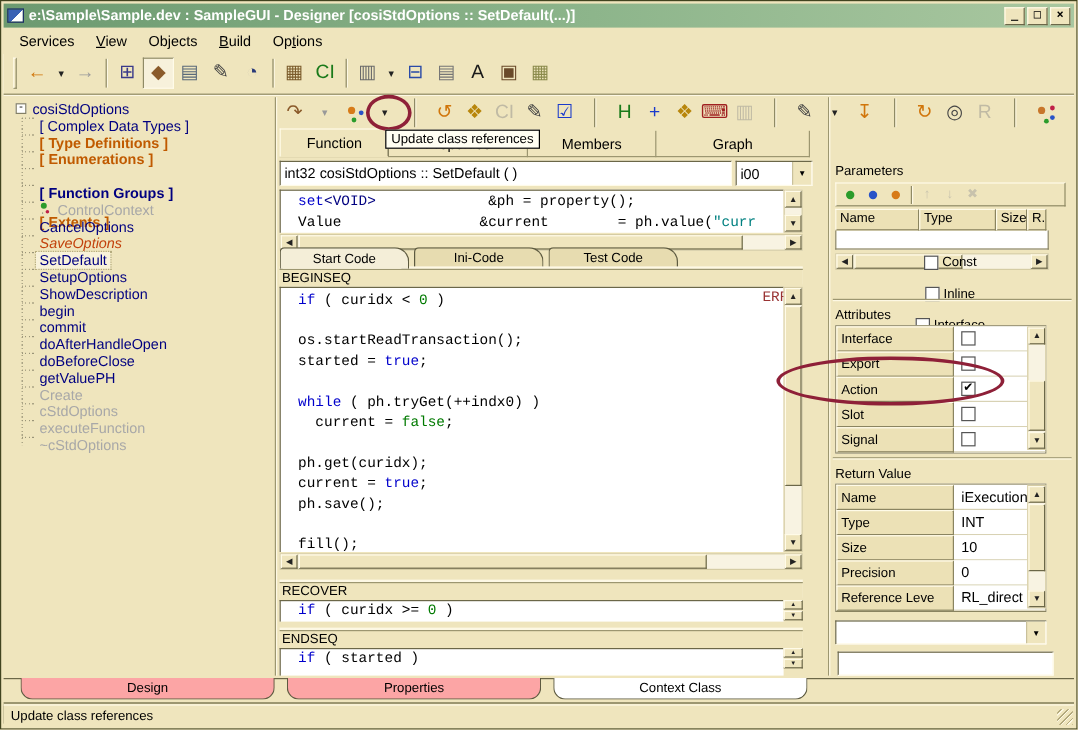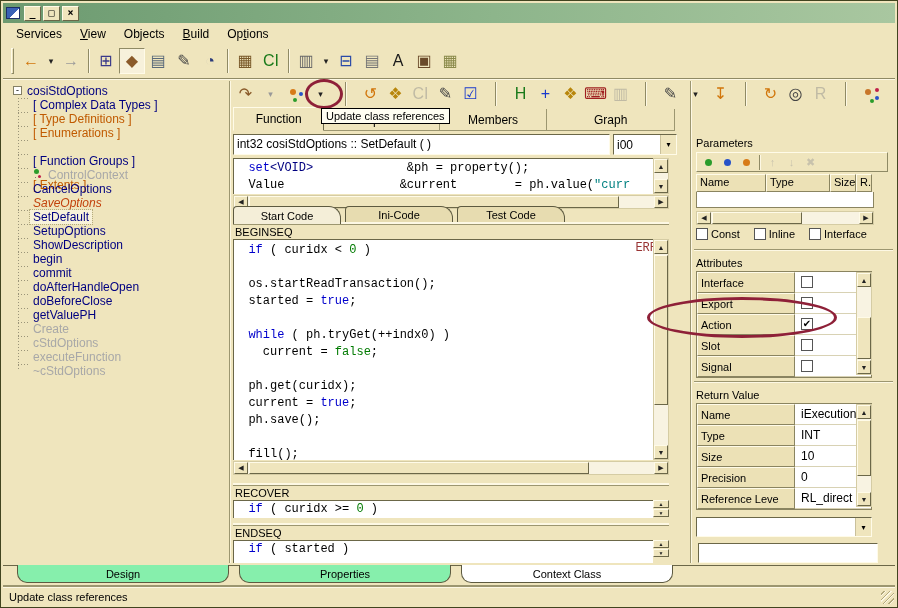--- a/index.html
+++ b/index.html
@@ -52,21 +52,21 @@
   .expander { width:9px; height:9px; border:1px solid #848066; background:#fff; margin:0 5px 0 8px;
     font-size:9px; line-height:7px; text-align:center; font-family:"DejaVu Sans Mono",monospace; flex:none; }
   .troot-label { color:#000080; }
   .tchildren { position:relative; margin-left:13px; }
   .tchildren::before { content:""; position:absolute; left:0; top:0; bottom:7px; width:1px;
     background:repeating-linear-gradient(to bottom,#9a9478 0 1px,transparent 1px 3px); }
   .titem { display:flex; align-items:flex-start; height:14px; position:relative; }
   .stub { width:12px; height:1px; margin-left:0;
     background:repeating-linear-gradient(to right,#9a9478 0 1px,transparent 1px 3px); flex:none; }
   .tlabel { padding:0 3px; white-space:nowrap; }
-  .tlabel.bold { font-weight:normal; }
+  .tlabel.bold { font-weight:bold; }
   .titem.selected .tlabel { background:#f8f2da; outline:1px dotted #b4ab7e; }
   .ticon { width:13px; height:12px; position:relative; margin-left:2px; flex:none; }
   .ticon::before { content:""; position:absolute; left:2px; top:1px; width:5px; height:5px; border-radius:50%;
     background:#2b9c2b; box-shadow:3px 5px 0 -1px #c02048, -1px 6px 0 -2px #555; }
   
   .viewtabs { position:absolute; left:232px; top:106px; width:442px; height:24px; display:flex; align-items:flex-end; }
   .vtab { height:22px; display:flex; align-items:center; justify-content:center; font-size:12px;
     border-right:1px solid #9c9670; position:relative; }
   .vtab.active { border:1px solid; border-color:#fffbe8 #6b6748 #efe5bd #fffbe8; height:24px; background:#efe5bd; z-index:2; }
   .viewtabs::after { content:""; position:absolute; left:0; right:0; bottom:0; height:1px; background:#9c9670; }
@@ -130,41 +130,42 @@
   .acell-value { flex:1; background:#fff; border-bottom:1px solid #d8d2b4; display:flex; align-items:center; padding-left:6px;
     font-size:12px; white-space:nowrap; overflow:hidden; }
   .groove { position:absolute; height:2px; border-top:1px solid #9c9670; border-bottom:1px solid #fdf8e4; }
   .rp-combo { position:absolute; left:4px; width:176px; height:20px; }
   .rp-field { position:absolute; left:6px; width:180px; height:20px; background:#fff;
     border:1px solid; border-color:#6b6748 #fffbe8 #fffbe8 #6b6748; }
   
   .bottomtabs { position:absolute; left:2px; top:564px; right:2px; height:20px; display:flex; gap:10px;
     padding-left:14px; border-top:1px solid #6b6748; }
   .btab { width:212px; height:18px; display:flex; align-items:center; justify-content:center; font-size:11px;
-    background:#86efac; border:1px solid #5d5a40; border-top:none; border-radius:0 0 10px 10px; margin-top:-1px; }
+    background:#fca5a5; border:1px solid #5d5a40; border-top:none; border-radius:0 0 10px 10px; margin-top:-1px; }
   .btab.active { background:#fff; z-index:2; }
   .statusbar { position:absolute; left:2px; top:586px; right:2px; bottom:2px;
     border-top:1px solid #fdf8e4; box-shadow:0 -2px 0 #9c9670; font-size:11px;
     display:flex; align-items:center; padding-left:6px; }
   .resize-grip { position:absolute; right:1px; bottom:1px; width:13px; height:13px;
     background:repeating-linear-gradient(135deg,transparent 0 2px,#b3a97c 2px 3px,#fdf8e4 3px 4px); }
   
   .red-ellipse { position:absolute; border:3px solid #8e2038; border-radius:50%; pointer-events:none; z-index:40; }
   .ellipse-toolbar { left:304px; top:78px; width:38px; height:30px; }
   .ellipse-action { left:646px; top:296px; width:190px; height:41px; }
   .tooltip { position:absolute; left:320px; top:107px; height:16px; background:#fffef2; border:1px solid #000;
     font-size:11px; padding:1px 4px; white-space:nowrap; z-index:50; }
 </style>
 </head>
 <body>
 
 <div id="window">
 
   <div class="titlebar">
     <span class="app-icon"></span>
+    <span class="title-text">e:\Sample\Sample.dev : SampleGUI - Designer [cosiStdOptions :: SetDefault(...)]</span>
     <span class="winbtns">
       <span class="winbtn">_</span>
       <span class="winbtn">□</span>
       <span class="winbtn">×</span>
     </span>
   </div>
 
   <div class="menubar">
 
       <span class="menu-item"><span>Services</span><u></u><span></span></span>
@@ -688,21 +689,21 @@
           <span class="hdrcell" style="width: 16px;">R.</span>
 
       </div>
       <div class="prow-empty"></div>
     </div>
     <div class="sb-h" style="left:4px; top:130px; width:178px; position:absolute;">
       <span class="sb-btn" style="left:0;">◀</span>
       <span class="sb-thumb" style="left:15px; top:0; width:90px; height:12px;"></span>
       <span class="sb-btn" style="right:0; left:auto;">▶</span>
     </div>
-    <div class="cbrow" style="top:147px;">
+    <div class="cbrow" style="top:132px;flex-direction:column;">
 
         <span class="cb-group">
           <span class="cb"></span>
           <span>Const</span>
         </span>
 
         <span class="cb-group">
           <span class="cb"></span>
           <span>Inline</span>
         </span>

